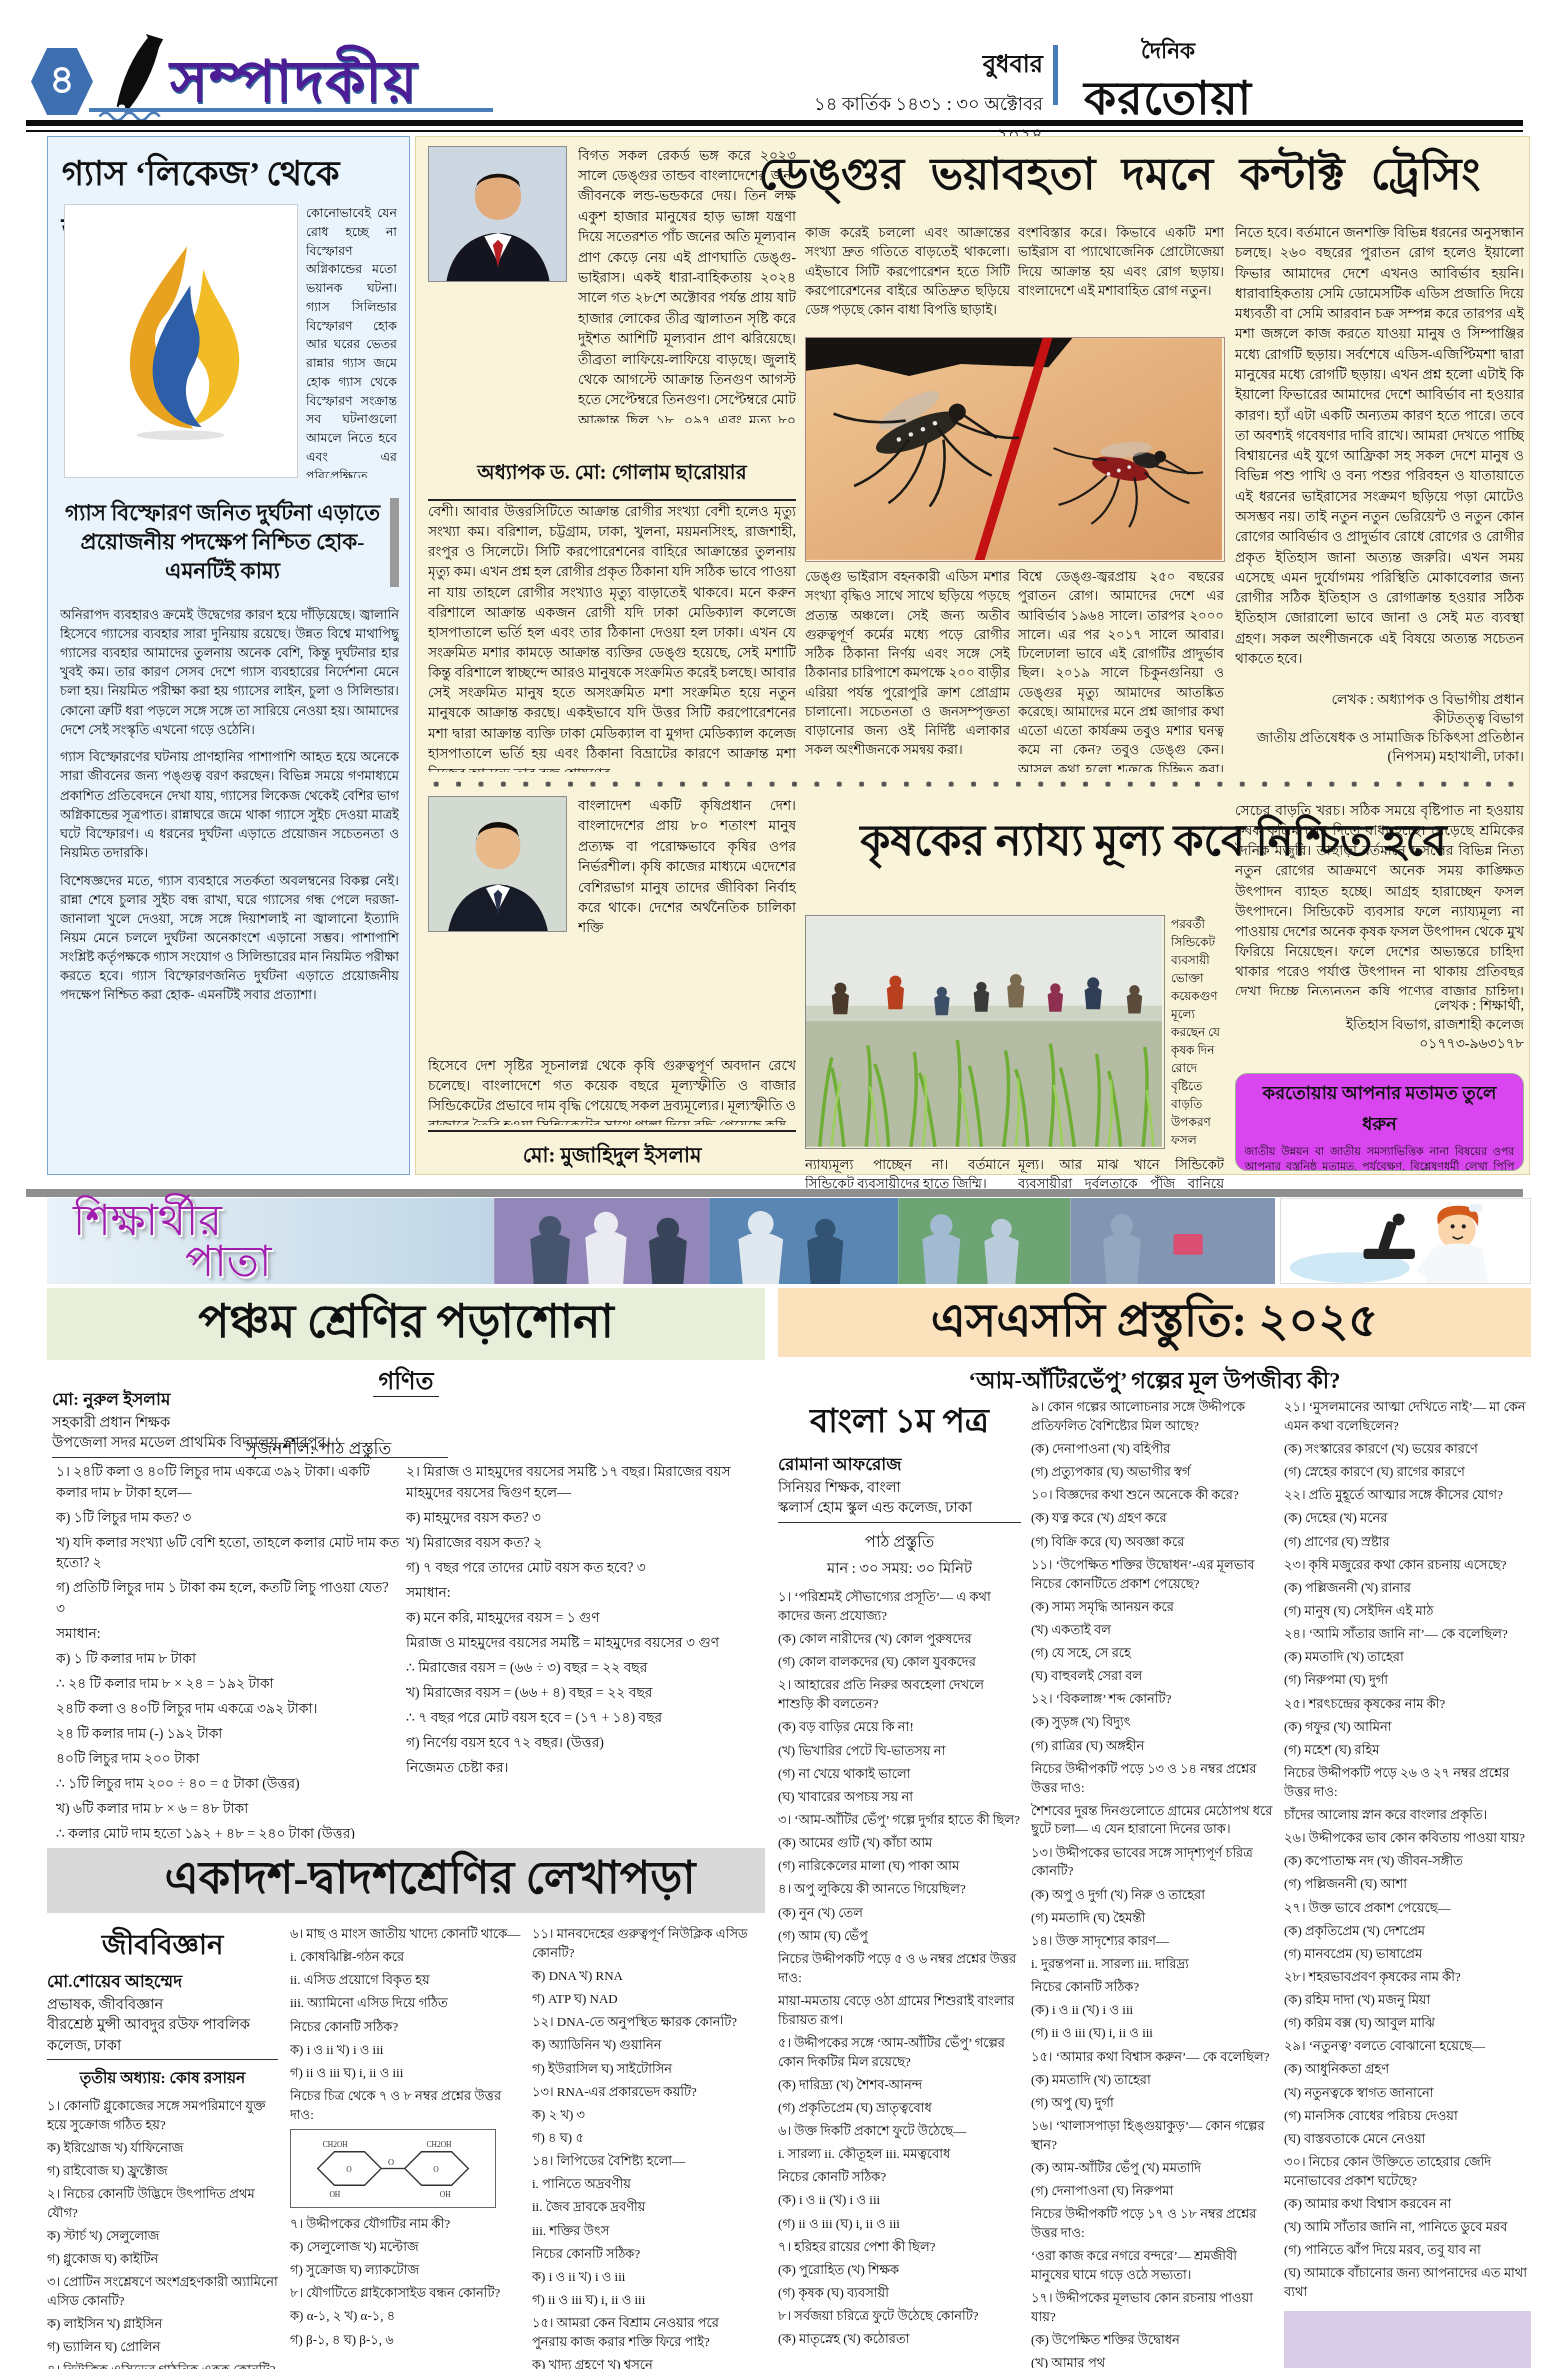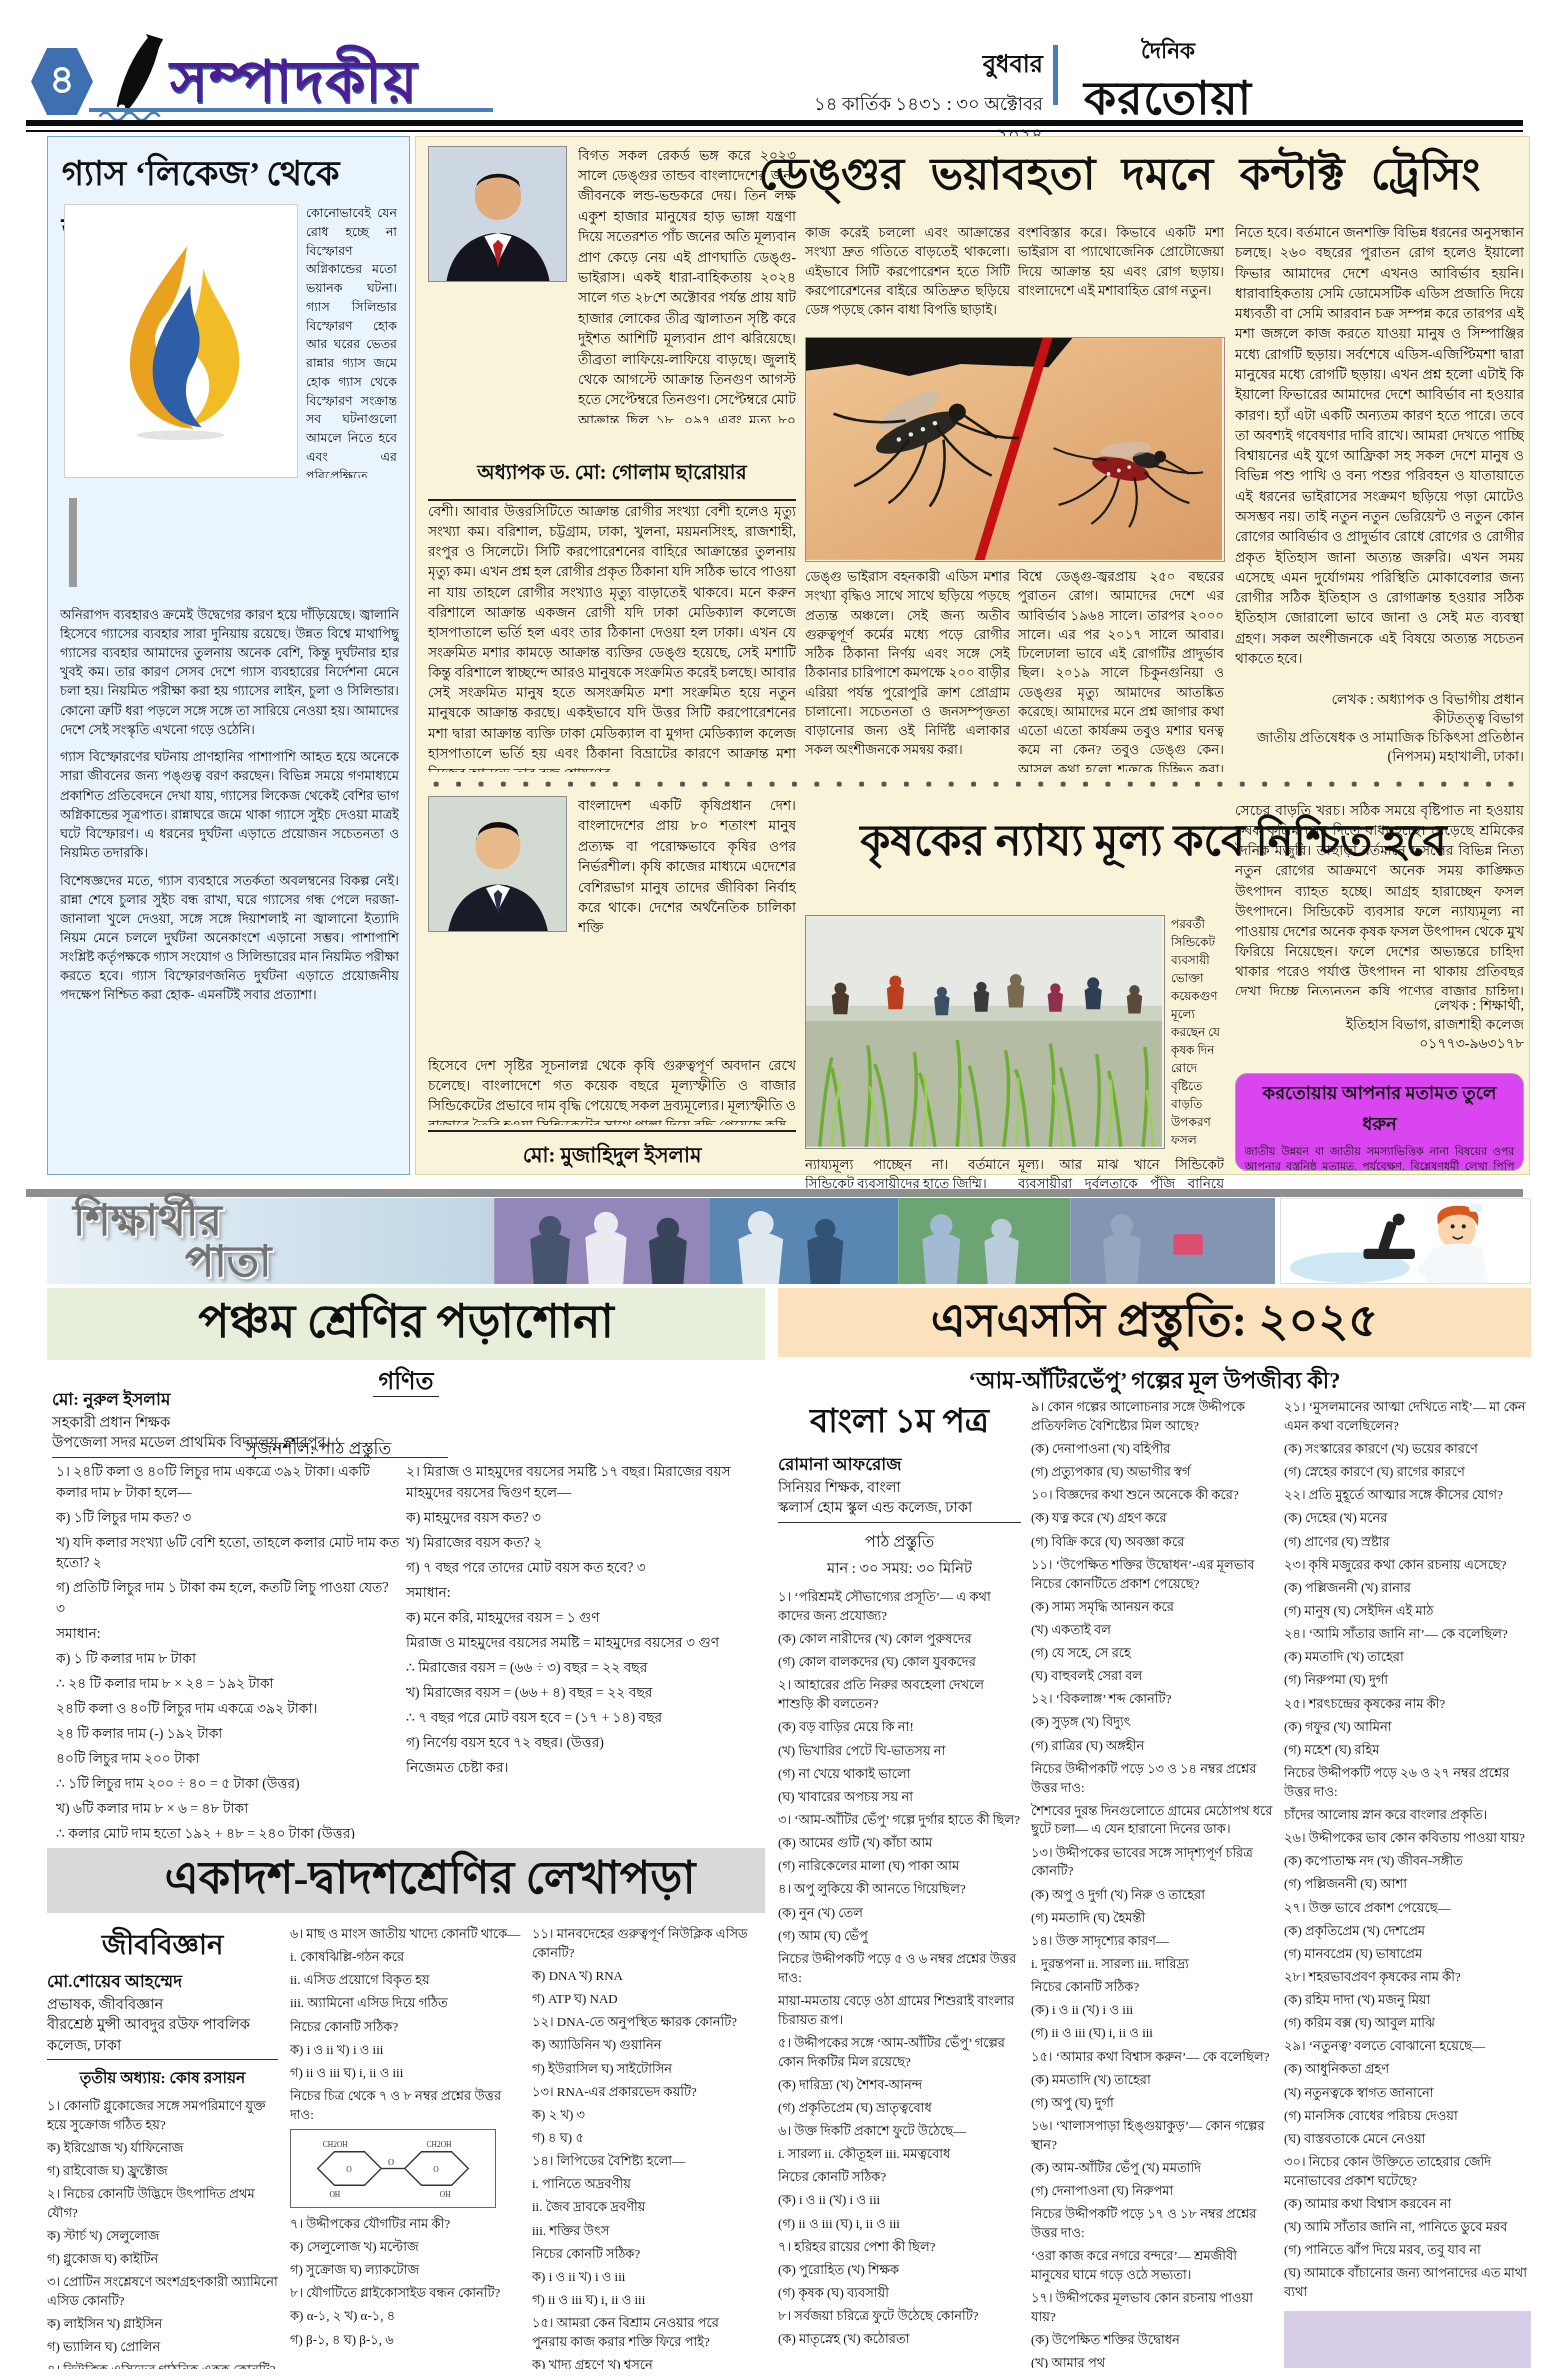--- a/index.html
+++ b/index.html
@@ -80,21 +80,21 @@
   .farm-colC { left:819px; top:664px; width:289px; height:194px; font-size:13.8px; line-height:1.46; }
   .farm-credit { left:819px; top:860px; width:289px; height:72px; text-align:right; overflow:hidden; }
   .opinion-box { left:819px; top:936px; width:289px; height:98px; background:#d946ef;
     border:1.7px solid #9ab48e; border-radius:12px; padding:5.2px 8.6px; text-align:center; overflow:hidden; }
   .op-title { font-size:18px; font-weight:bold; margin-bottom:2.6px; }
   .op-body { font-size:11px; line-height:1.35; text-align:justify; }
 
   
   .grey-rule { left:26px; top:1189px; width:1497px; height:7.7px; background:#8f8f8f; }
   .collage { left:47px; top:1198px; width:1228px; height:86px; overflow:hidden; }
-  .banner-title { left:73px; top:1201px; width:361px; color:#737373; font-weight:bold;
+  .banner-title { left:73px; top:1201px; width:361px; color:#a21caf; font-weight:normal;
     font-size:43px; line-height:0.95; text-shadow:1.7px 1.7px 0 #ffffff, 3.4px 4.3px 3.4px #55555588; }
   .banner-title .line2 { margin-left:112px; }
   .cartoon-box { left:1280px; top:1198px; width:251px; height:86px; background:#fff; border:0.9px solid #ddd; }
 
   .class5-head { left:47px; top:1288px; width:718px; height:72px; background:#e7efda;
     display:flex; align-items:center; justify-content:center; font-size:46px; font-weight:bold; }
   .gonit { left:47px; top:1362px; width:718px; text-align:center; }
   .gonit span { font-size:24px; font-weight:bold; border-bottom:1.7px solid #222; padding:0 5.2px 1.7px; }
   .teacher-block { font-size:14.6px; line-height:1.4; }
   .teacher-name { font-size:17px; font-weight:bold; }
@@ -161,20 +161,21 @@
     <div class="abs flame-box">
       <svg width="163" height="215" viewBox="0 0 200 250">
         <path d="M108 8 C 72 58, 40 98, 38 148 C 36 196, 72 230, 116 232 C 86 206, 78 174, 94 146 C 66 148, 60 116, 82 92 C 98 72, 104 40, 108 8 Z" fill="#e8a21f"></path>
         <path d="M128 36 C 140 76, 170 100, 172 144 C 174 186, 148 222, 108 230 C 140 204, 142 170, 124 148 C 112 134, 108 112, 118 92 C 124 74, 126 56, 128 36 Z" fill="#f2bc26"></path>
         <path d="M112 56 C 88 94, 64 126, 66 166 C 68 202, 94 228, 126 230 C 104 206, 102 178, 114 158 C 126 138, 126 116, 118 98 C 114 84, 112 70, 112 56 Z" fill="#2e5ea8"></path>
         <ellipse cx="100" cy="240" rx="54" ry="6" fill="#e3e3e3"></ellipse>
       </svg>
     </div>
     <div class="abs gas-side txt">কোনোভাবেই যেন রোধ হচ্ছে না বিস্ফোরণ অগ্নিকান্ডের মতো ভয়ানক ঘটনা। গ্যাস সিলিন্ডার বিস্ফোরণ হোক আর ঘরের ভেতর রান্নার গ্যাস জমে হোক গ্যাস থেকে বিস্ফোরণ সংক্রান্ত সব ঘটনাগুলো আমলে নিতে হবে এবং এর পরিপ্রেক্ষিতে সর্বাত্মক উদ্যোগ নিশ্চিত করা অপরিহার্য। গ্যাস ছাড়া এখন সাংসারিক জীবন কল্পনা করা যায় না। গ্যাসের সংকট দেখা দিলে রীতিমতো হাহাকার শুরু হয়ে যায়। মানুষ প্রতিবাদ করে। একইভাবে যানবাহন সহ গ্যাসের ব্যবহার অপরিহার্য হয়ে উঠেছে। সিএনজি স্টেশনগুলোতে যানবাহনের দীর্ঘ সারি দেখলেই তা কিছুটা অনুমান করা যায়। পাশাপাশি গ্যাসের</div>
     <div class="abs gas-quote-wrap">
+      <div class="quote-text">গ্যাস বিস্ফোরণ জনিত দুর্ঘটনা এড়াতে প্রয়োজনীয় পদক্ষেপ নিশ্চিত হোক- এমনটিই কাম্য</div>
       <div class="quote-bar"></div>
     </div>
     <div class="abs gas-body txt">
         <div class="para">অনিরাপদ ব্যবহারও ক্রমেই উদ্বেগের কারণ হয়ে দাঁড়িয়েছে। জ্বালানি হিসেবে গ্যাসের ব্যবহার সারা দুনিয়ায় রয়েছে। উন্নত বিশ্বে মাথাপিছু গ্যাসের ব্যবহার আমাদের তুলনায় অনেক বেশি, কিন্তু দুর্ঘটনার হার খুবই কম। তার কারণ সেসব দেশে গ্যাস ব্যবহারের নির্দেশনা মেনে চলা হয়। নিয়মিত পরীক্ষা করা হয় গ্যাসের লাইন, চুলা ও সিলিন্ডার। কোনো ত্রুটি ধরা পড়লে সঙ্গে সঙ্গে তা সারিয়ে নেওয়া হয়। আমাদের দেশে সেই সংস্কৃতি এখনো গড়ে ওঠেনি।</div>
         <div class="para">গ্যাস বিস্ফোরণের ঘটনায় প্রাণহানির পাশাপাশি আহত হয়ে অনেকে সারা জীবনের জন্য পঙ্গুত্ব বরণ করছেন। বিভিন্ন সময়ে গণমাধ্যমে প্রকাশিত প্রতিবেদনে দেখা যায়, গ্যাসের লিকেজ থেকেই বেশির ভাগ অগ্নিকান্ডের সূত্রপাত। রান্নাঘরে জমে থাকা গ্যাসে সুইচ দেওয়া মাত্রই ঘটে বিস্ফোরণ। এ ধরনের দুর্ঘটনা এড়াতে প্রয়োজন সচেতনতা ও নিয়মিত তদারকি।</div>
         <div class="para">বিশেষজ্ঞদের মতে, গ্যাস ব্যবহারে সতর্কতা অবলম্বনের বিকল্প নেই। রান্না শেষে চুলার সুইচ বন্ধ রাখা, ঘরে গ্যাসের গন্ধ পেলে দরজা-জানালা খুলে দেওয়া, সঙ্গে সঙ্গে দিয়াশলাই না জ্বালানো ইত্যাদি নিয়ম মেনে চললে দুর্ঘটনা অনেকাংশে এড়ানো সম্ভব। পাশাপাশি সংশ্লিষ্ট কর্তৃপক্ষকে গ্যাস সংযোগ ও সিলিন্ডারের মান নিয়মিত পরীক্ষা করতে হবে। গ্যাস বিস্ফোরণজনিত দুর্ঘটনা এড়াতে প্রয়োজনীয় পদক্ষেপ নিশ্চিত করা হোক- এমনটিই সবার প্রত্যাশা।</div>
       </div>
   </section>
 
   <section class="abs cream">

